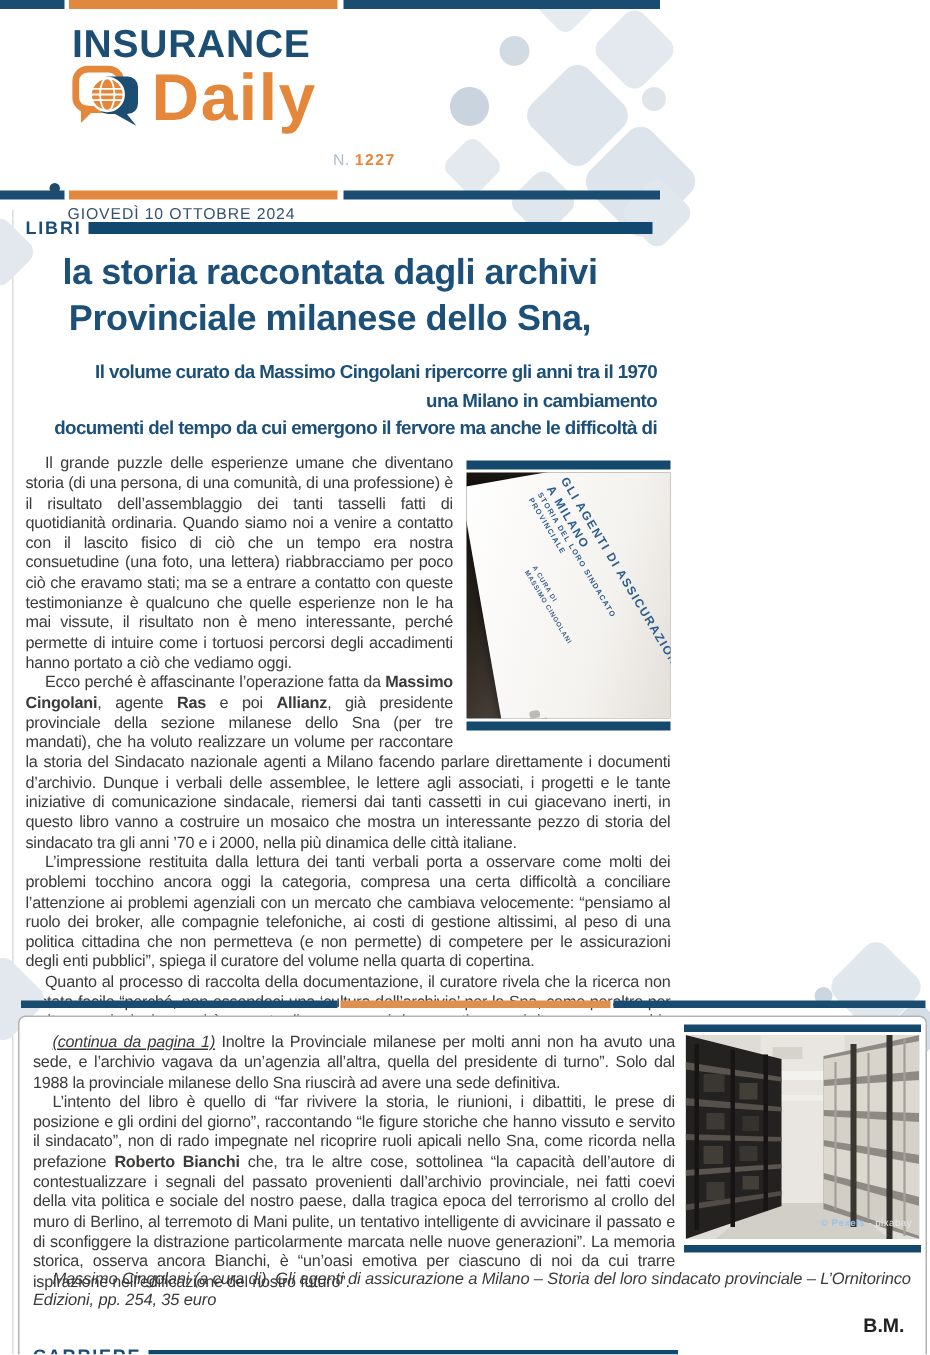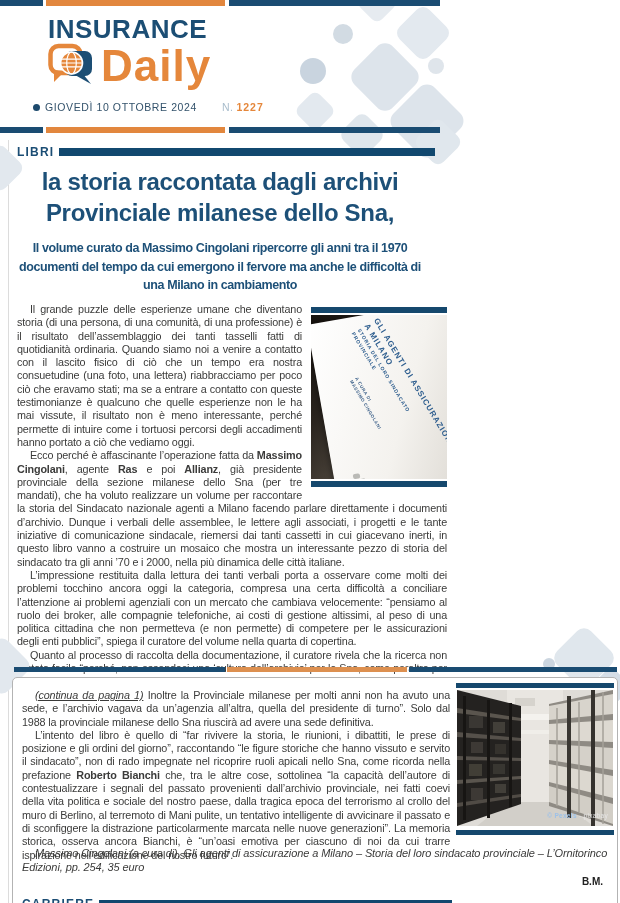--- a/index.html
+++ b/index.html
@@ -22,31 +22,31 @@
   .tri-bar .s3{flex:1;background:#1a4c72;}
   .bar-top{top:0;}
   .bar-bottom{top:127px;}
   .brand{position:absolute;left:48px;top:16px;z-index:3;}
   .brand-top{font-size:26px;font-weight:bold;color:#1c4e74;letter-spacing:0.5px;line-height:26px;}
   .brand-row{display:flex;align-items:center;margin-top:1px;}
   .logo-icon{width:48px;height:46px;position:relative;flex:0 0 48px;}
   .brand-daily{font-size:44px;font-weight:bold;color:#e5873b;line-height:40px;letter-spacing:1px;margin-left:5px;}
   .date-row{position:absolute;left:33px;top:101px;display:flex;align-items:center;z-index:3;}
   .date-bullet{width:7px;height:7px;border-radius:50%;background:#1d4a6d;margin-right:5px;}
-  .date-text{font-size:10.5px;color:#33526b;letter-spacing:0.6px;}
+  .date-text{font-size:10.5px;color:#33526b;letter-spacing:0.6px;margin-top:36px;}
   .issue{position:absolute;left:222px;top:101px;font-size:10.5px;z-index:3;}
   .issue-label{color:#a9bdcc;letter-spacing:0.5px;}
   .issue-number{color:#e5873b;font-weight:bold;letter-spacing:1px;}
   
   .section-row{position:absolute;left:17px;top:145px;width:418px;display:flex;align-items:center;z-index:2;}
   .section-label{font-size:12px;font-weight:bold;color:#1b4d74;letter-spacing:1.2px;margin-right:5px;}
   .section-bar{flex:1;height:8px;background:#11486f;}
   
   .headline{position:absolute;left:0;top:166px;width:440px;text-align:center;color:#1d5078;font-weight:bold;font-size:24px;line-height:31px;letter-spacing:-0.3px;}
-  .standfirst{position:absolute;left:2px;top:239px;width:436px;text-align:center;color:#1d5078;font-weight:bold;font-size:12.5px;line-height:18.5px;letter-spacing:-0.4px;}
+  .standfirst{position:absolute;left:2px;top:239px;width:436px;text-align:right;color:#1d5078;font-weight:bold;font-size:12.5px;line-height:18.5px;letter-spacing:-0.4px;}
   .standfirst div{white-space:nowrap;}
   
   .article-body{position:absolute;left:17px;top:303px;width:430px;font-size:10.8px;line-height:13.3px;text-align:justify;color:#3b3b3a;letter-spacing:-0.15px;}
   .article-body p{margin:0;text-indent:13px;}
   .italic{font-style:italic;text-decoration:underline;}
   .bold{font-weight:bold;}
   
   .book-fig{float:right;width:136px;margin:4px 0 6px 9px;}
   .fig-bar{height:6px;background:#15486d;}
   .book-photo{position:relative;overflow:hidden;width:136px;height:164px;margin:2px 0;
@@ -72,21 +72,21 @@
   .page2-box{position:absolute;left:12px;top:677px;width:606px;height:240px;border:1px solid #b3b3b3;border-radius:5px;background:#ffffff;z-index:1;}
   .p2-body{position:absolute;left:9px;top:11px;width:428px;font-size:10.8px;line-height:13.3px;text-align:justify;color:#3b3b3a;letter-spacing:-0.15px;}
   .p2-body p{margin:0;text-indent:13px;}
   .arch-fig{position:absolute;left:443px;top:5px;width:158px;}
   .arch-bar{height:5px;background:#15486d;}
   .arch-photo{position:relative;width:156px;height:136px;margin:2px 0 4px 1px;overflow:hidden;}
   .photo-credit{position:absolute;right:5px;bottom:7px;font-size:6.5px;letter-spacing:0.3px;}
   .credit-name{color:#9dc1e8;font-weight:bold;}
   .credit-src{color:#e6e6e6;}
   .reference{position:absolute;left:9px;top:168px;width:588px;font-size:11px;font-style:italic;line-height:14px;color:#3b3b3a;text-indent:13px;letter-spacing:-0.1px;}
-  .signature{position:absolute;right:14px;top:198px;font-size:10px;font-weight:bold;color:#222222;}
+  .signature{position:absolute;right:14px;top:198px;font-size:13px;font-weight:bold;color:#222222;}
   .next-section{position:absolute;left:9px;top:219px;width:430px;display:flex;align-items:center;}
   .next-label{font-size:12px;font-weight:bold;color:#1b4d74;letter-spacing:1.2px;margin-right:5px;}
   .next-bar{flex:1;height:8px;background:#11486f;}
 </style>
 </head>
 <body>
 
 <div id="page">
 
   <div class="left-rule"></div>
@@ -155,22 +155,22 @@
     <span class="section-bar"></span>
   </div>
 
   <div class="headline">
     <div>la storia raccontata dagli archivi</div>
     <div>Provinciale milanese dello Sna,</div>
   </div>
 
   <div class="standfirst">
     <div>Il volume curato da Massimo Cingolani ripercorre gli anni tra il 1970</div>
+    <div>una Milano in cambiamento</div>
     <div>documenti del tempo da cui emergono il fervore ma anche le difficoltà di</div>
-    <div>una Milano in cambiamento</div>
   </div>
 
   <div class="article-body">
 
     <figure class="book-fig" style="margin-top:4px;margin-bottom:4px;margin-right:0;">
       <div class="fig-bar"></div>
       <div class="book-photo">
         <div class="book-cover">
           <div class="cover-text">
             <div class="bc-l1">GLI AGENTI DI ASSICURAZIONE</div>

